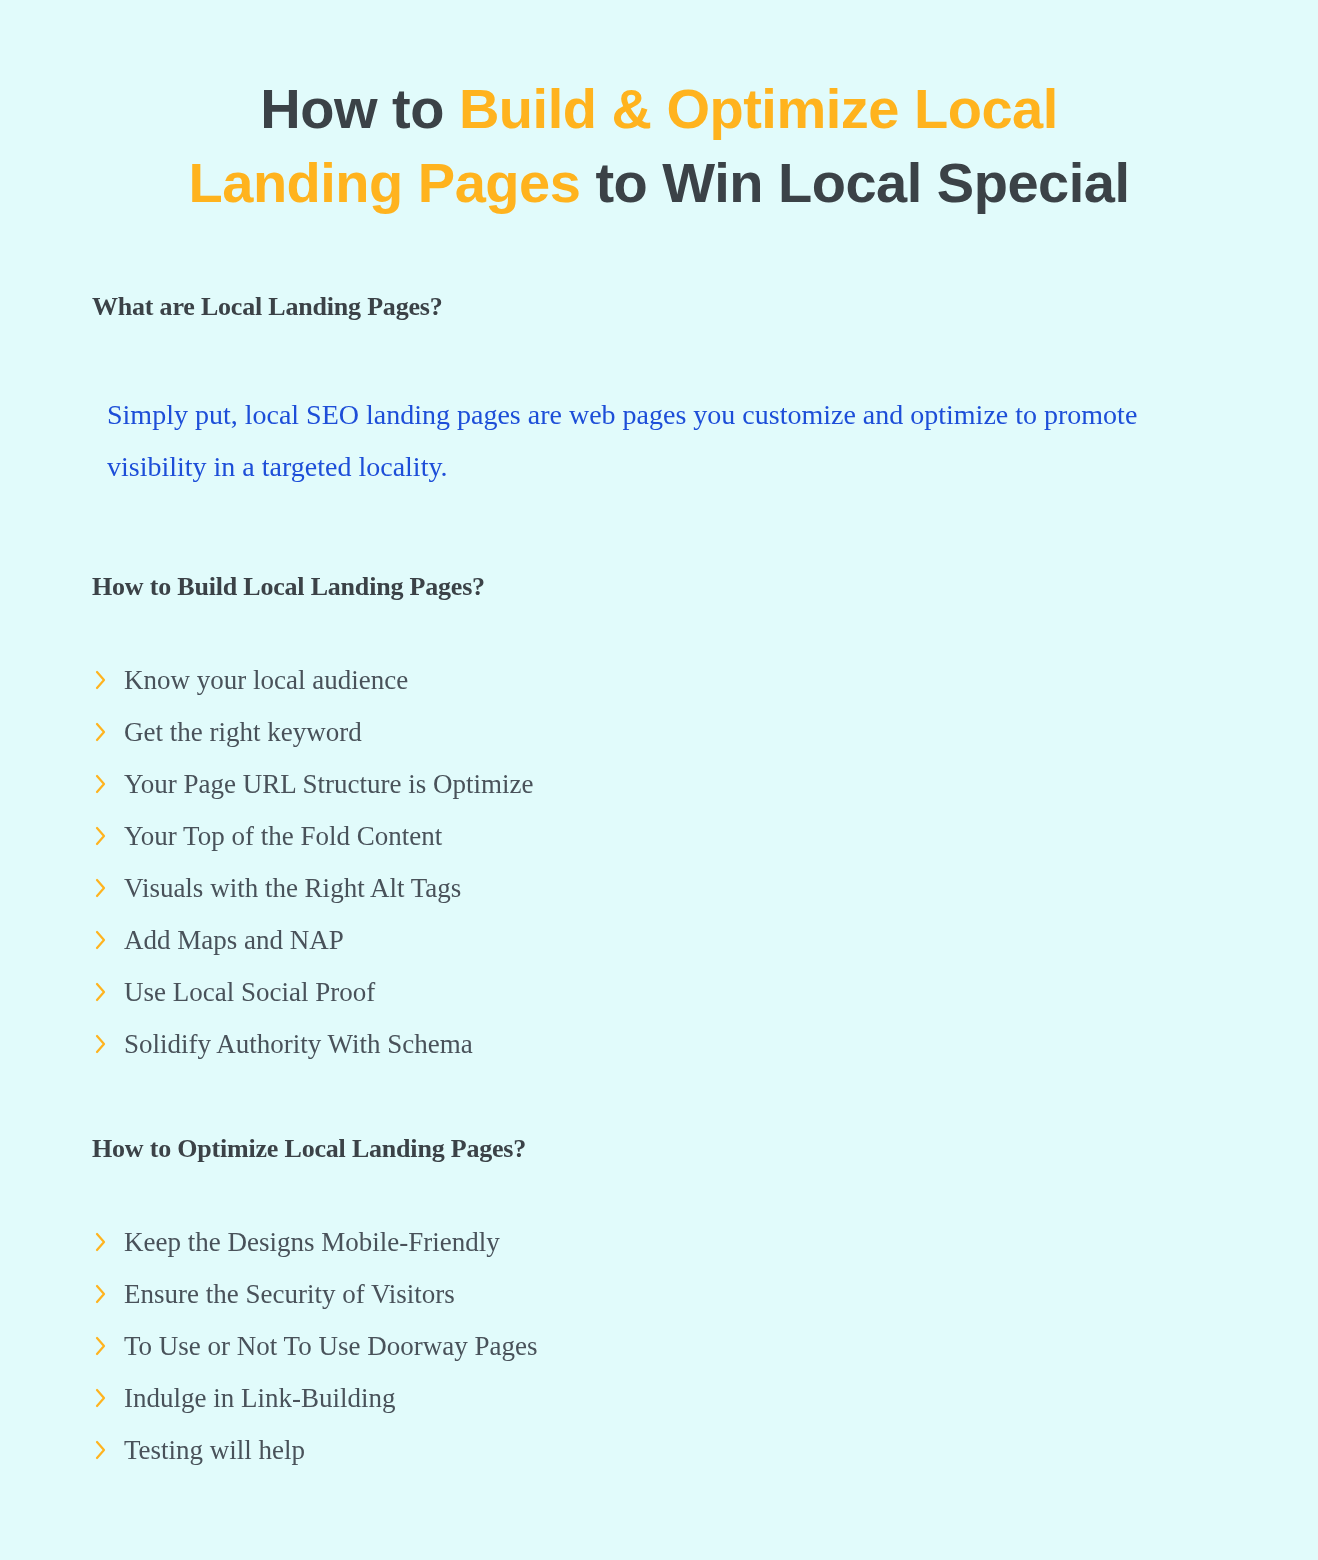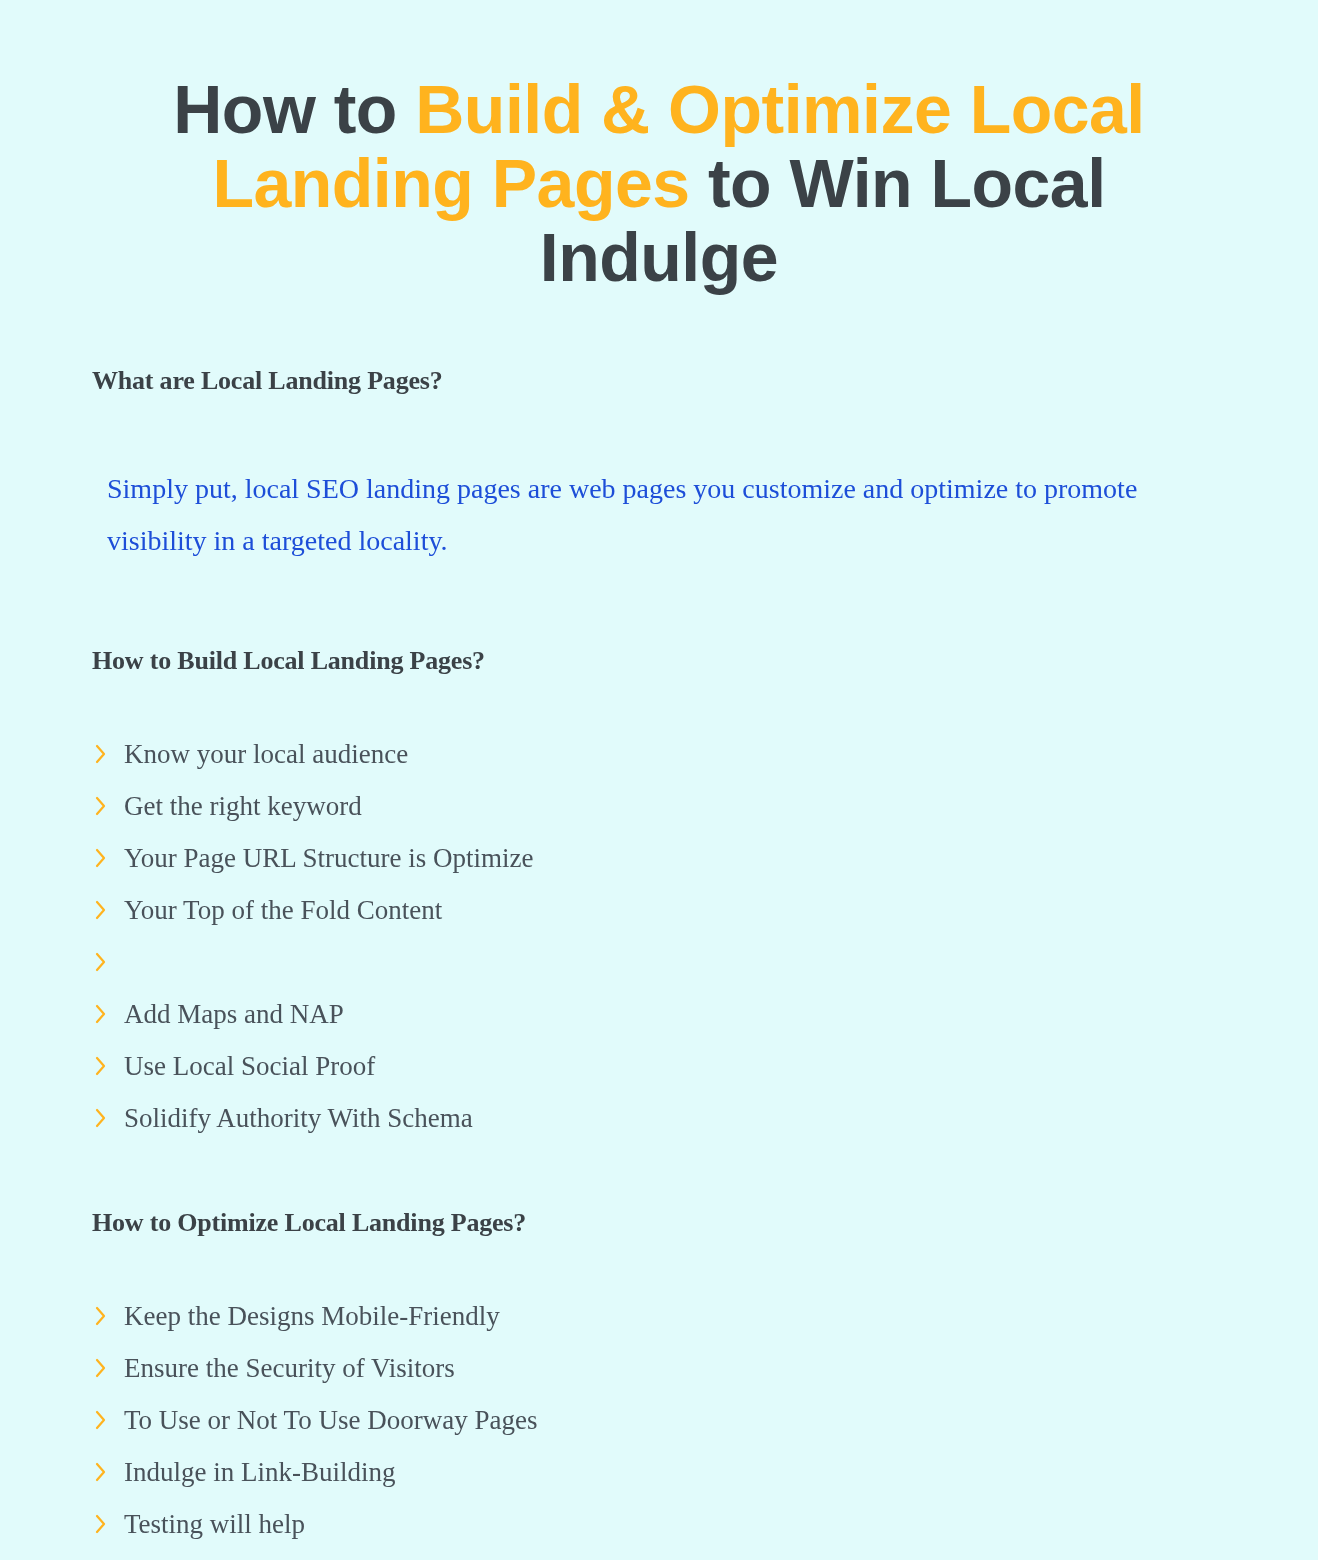--- a/index.html
+++ b/index.html
@@ -23,21 +23,21 @@
     box-sizing: border-box;
   }
 
   
   .title-block {
     padding: 72px 120px 0 120px;
     text-align: center;
   }
   .title {
     margin: 0;
-    font-size: 68px;
+    font-size: 56px;
     line-height: 74px;
     font-weight: bold;
     letter-spacing: -0.5px;
     color: #3b4247;
     font-family: "Liberation Sans", sans-serif;
   }
   .title .accent {
     color: #ffb31e;
   }
 
@@ -101,21 +101,21 @@
 </style>
 </head>
 <body>
 
 <div class="page">
 
   <div class="title-block">
     <h1 class="title">
       <span>How to </span><span class="accent">Build &amp; Optimize Local</span>
       <br>
-      <span class="accent">Landing Pages</span><span> to Win Local Indulge</span>
+      <span class="accent">Landing Pages</span><span> to Win Local Special</span>
     </h1>
   </div>
 
   <div class="content">
 
     <h2 class="section-heading">What are Local Landing Pages?</h2>
     <div class="gap-md"></div>
     <p class="paragraph">Simply put, local SEO landing pages are web pages you customize and optimize to promote visibility in a targeted locality.</p>
 
     <div class="gap-lg"></div>
@@ -154,20 +154,21 @@
             </svg>
           </span>
           <span class="bullet-text">Your Top of the Fold Content</span>
         </li>
         <li>
           <span class="chev">
             <svg width="14" height="22" viewBox="0 0 14 22" fill="none" xmlns="http://www.w3.org/2000/svg">
               <path d="M3 3 L10 11 L3 19" stroke="#ffb31e" stroke-width="2.2" stroke-linecap="round" stroke-linejoin="round"></path>
             </svg>
           </span>
+          <span class="bullet-text">Visuals with the Right Alt Tags</span>
         </li>
         <li>
           <span class="chev">
             <svg width="14" height="22" viewBox="0 0 14 22" fill="none" xmlns="http://www.w3.org/2000/svg">
               <path d="M3 3 L10 11 L3 19" stroke="#ffb31e" stroke-width="2.2" stroke-linecap="round" stroke-linejoin="round"></path>
             </svg>
           </span>
           <span class="bullet-text">Add Maps and NAP</span>
         </li>
         <li>

